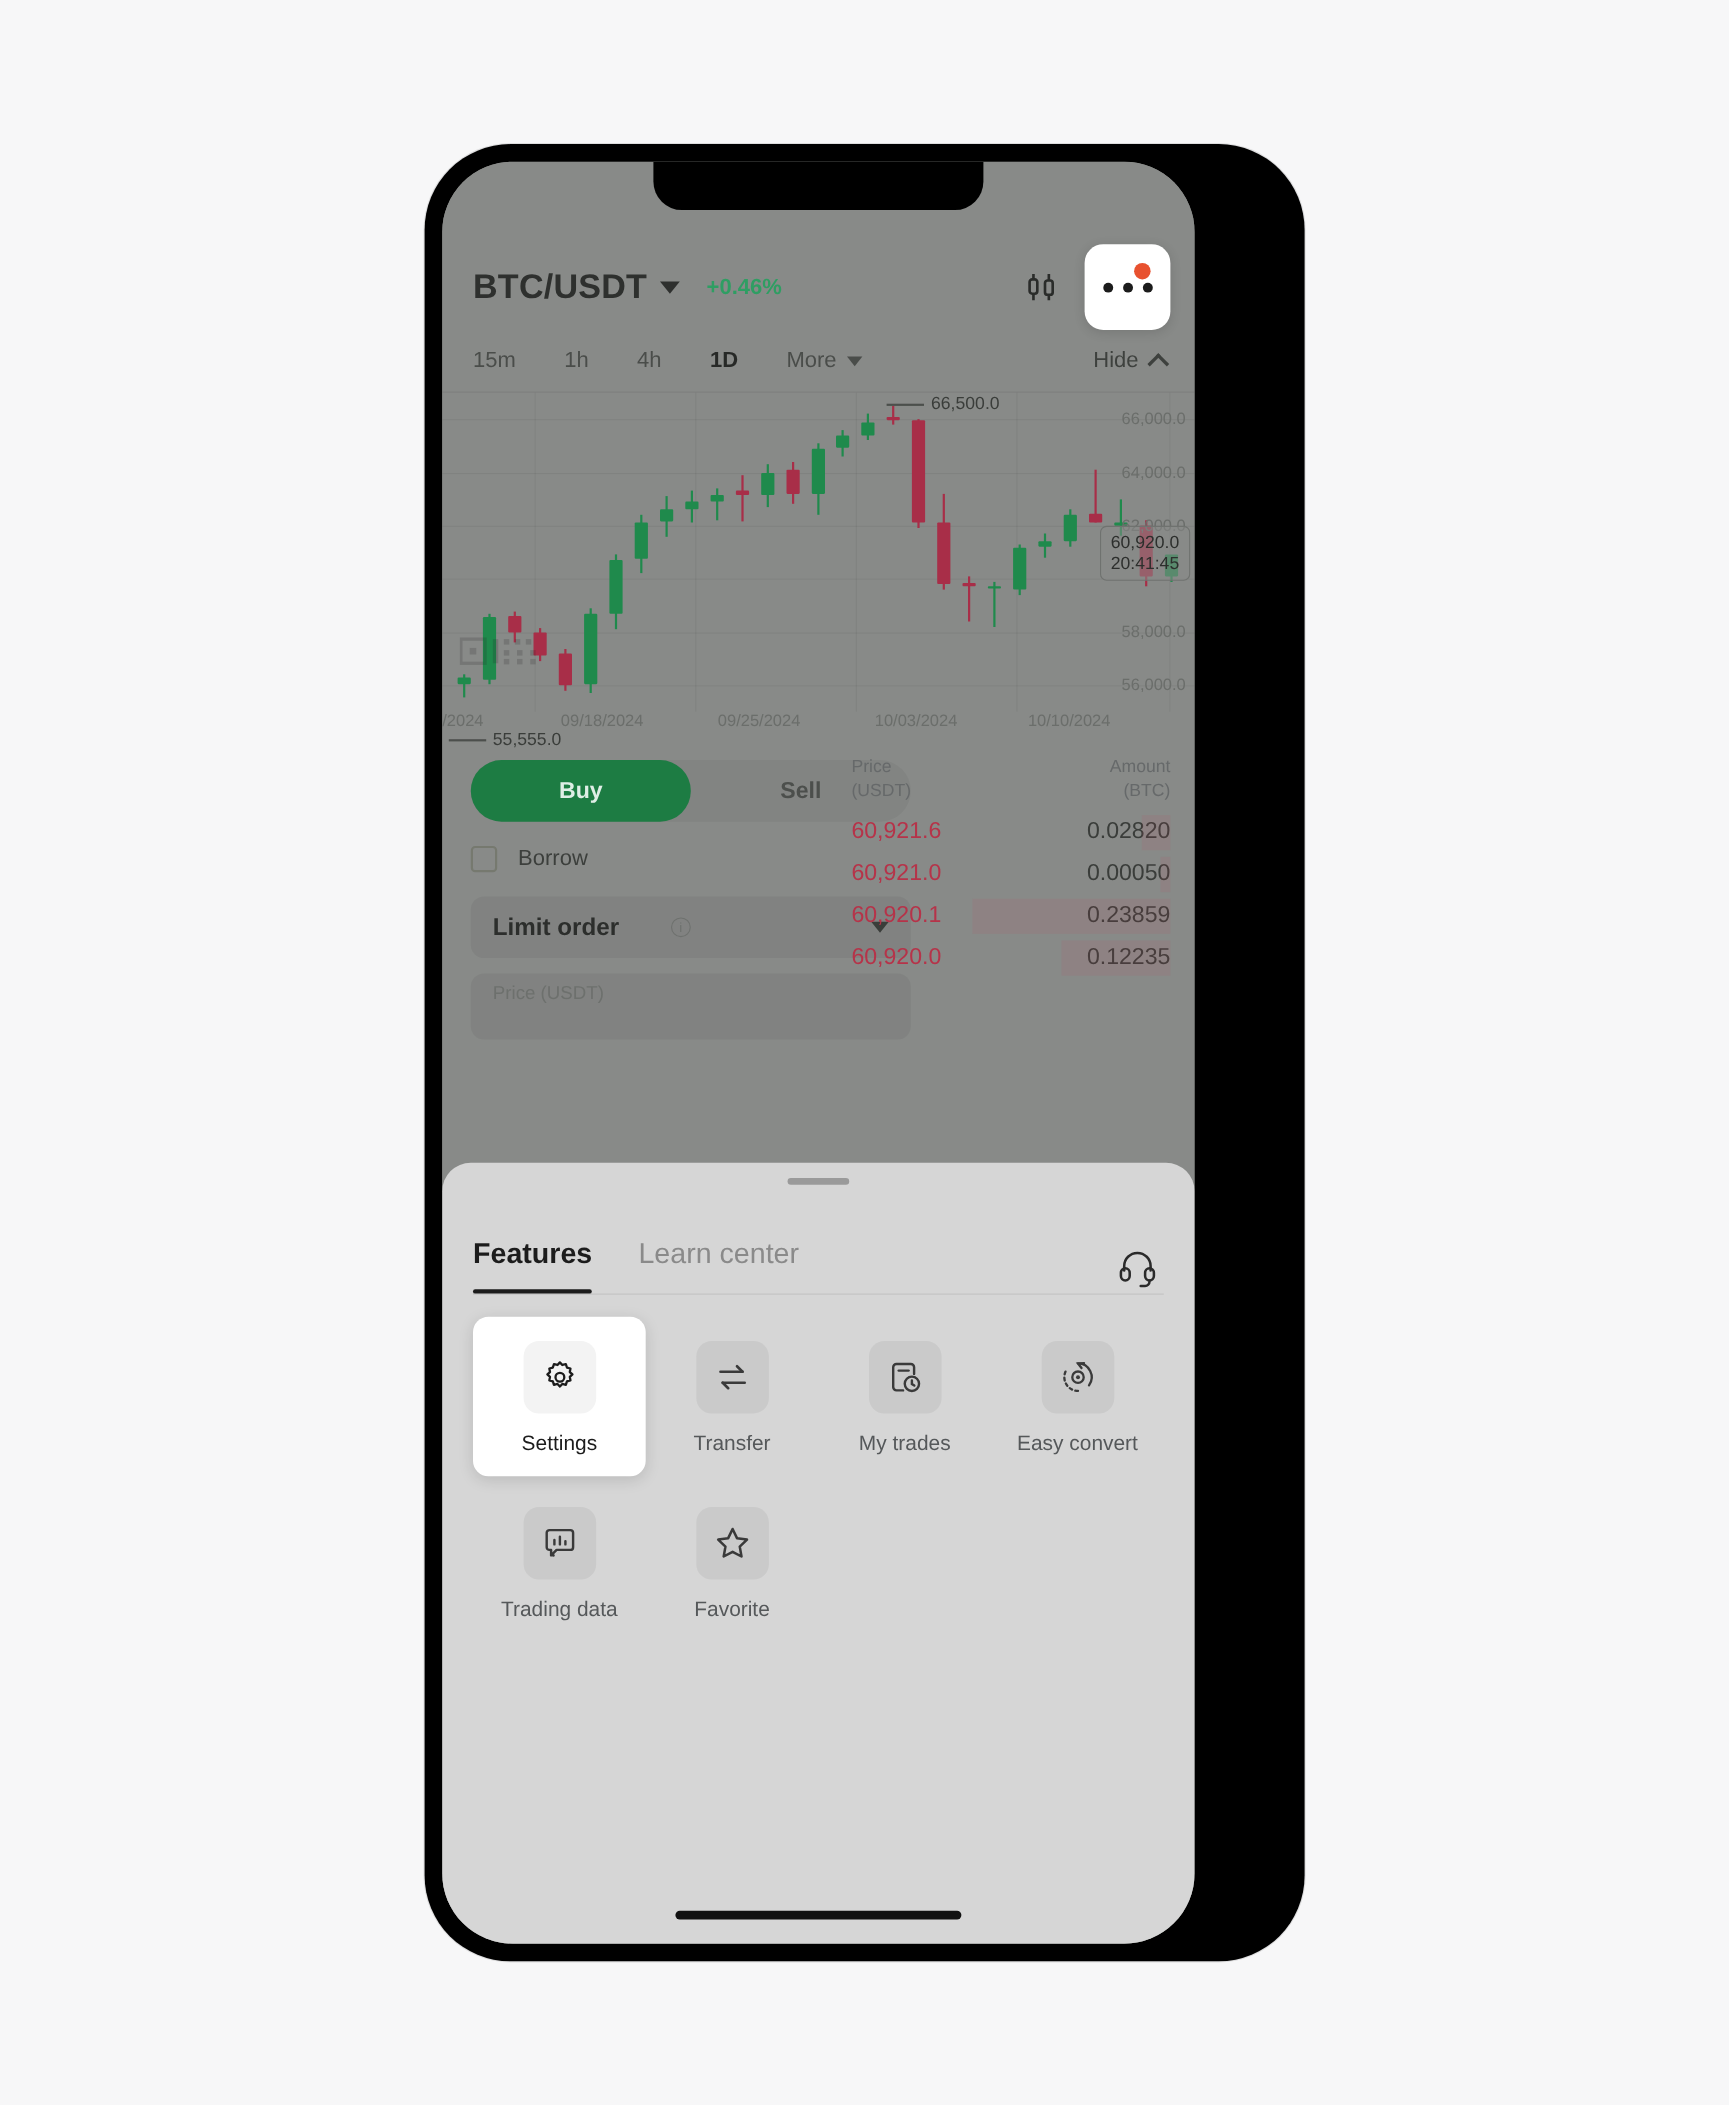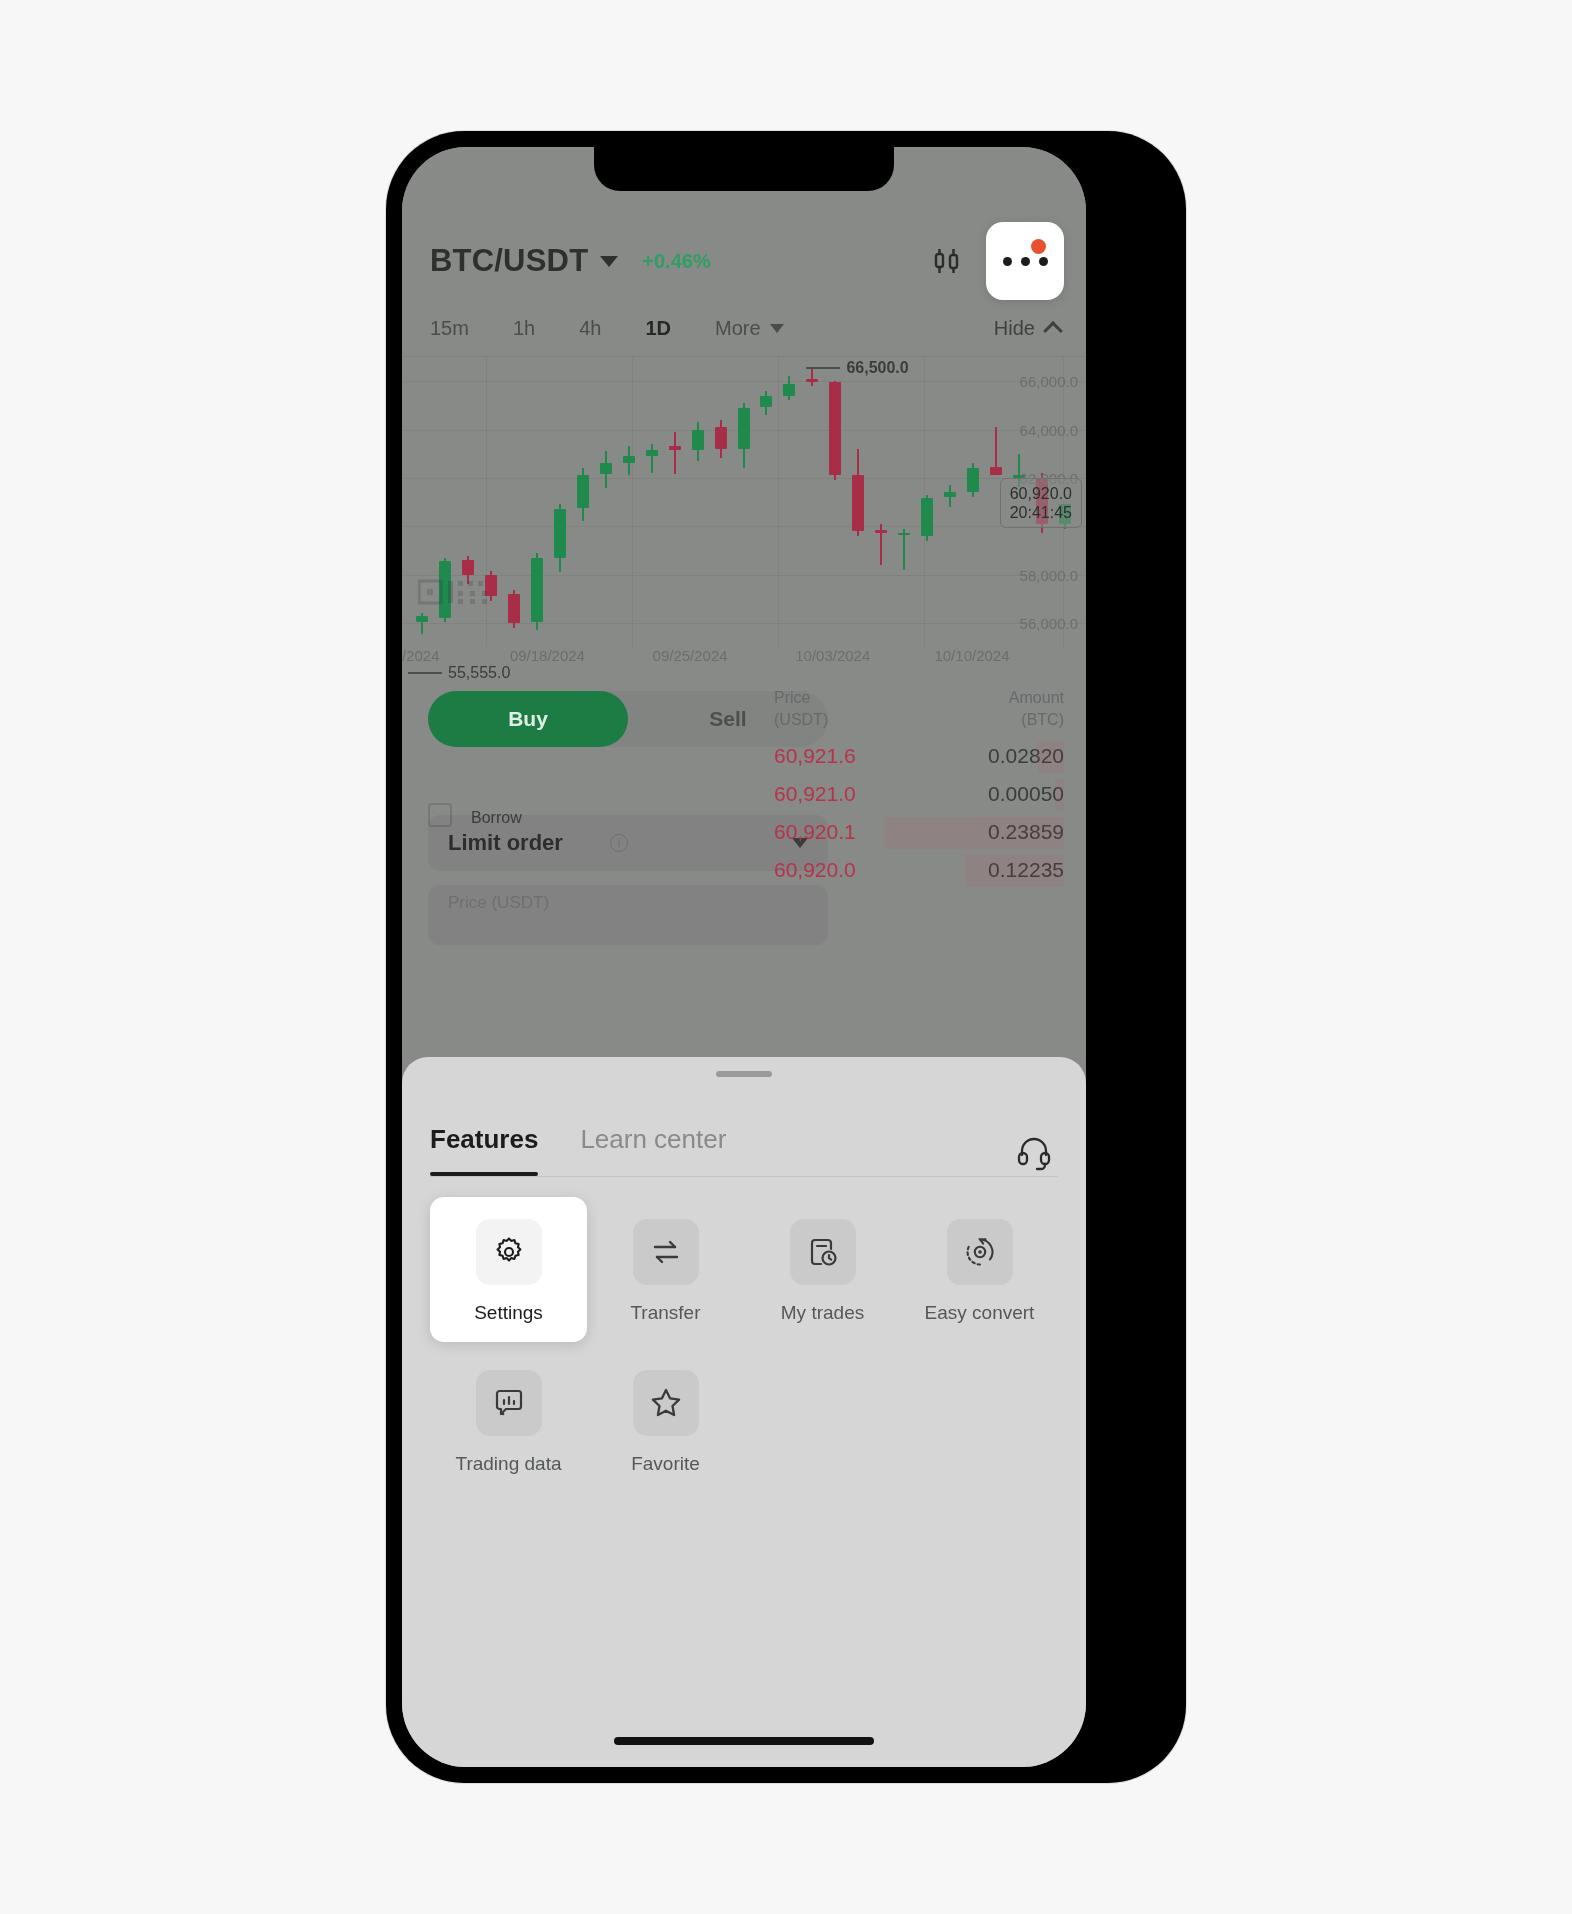--- a/index.html
+++ b/index.html
@@ -197,22 +197,22 @@
   .bs-tab {
     flex: 1; height: 56px;
     display: flex; align-items: center; justify-content: center;
     font-size: 21px; font-weight: bold; color: #4c4f4c;
     border-radius: 28px;
   }
   .bs-tab.buy-active { background: #1d7c43; color: #dfeee6; }
 
   .borrow-row {
     position: absolute; left: 26px; top: 88px;
-    display: flex; align-items: flex-end;
-    font-size: 16px; color: #3c3f3c; margin-top: 34px;
+    display: flex; align-items: flex-start;
+    font-size: 20px; color: #3c3f3c;
   }
   .checkbox {
     width: 24px; height: 24px;
     border: 2px solid #76796f; border-radius: 4px;
     margin-right: 19px;
   }
 
   .order-type {
     position: absolute; left: 26px; top: 134px;
     width: 400px; height: 56px;
@@ -525,21 +525,21 @@
               </div>
             </div>
           <div id="y-axis">
               <div class="y-label" style="top: 24.1667px;">66,000.0</div>
               <div class="y-label" style="top: 72.5px;">64,000.0</div>
               <div class="y-label" style="top: 120.833px;">62,000.0</div>
               <div class="y-label" style="top: 217.5px;">58,000.0</div>
               <div class="y-label" style="top: 265.833px;">56,000.0</div>
             </div>
 
-          <div class="marker" id="high-marker" style="top: 2.08333px; left: 404.414px; font-weight: bold;">
+          <div class="marker" id="high-marker" style="top: 2.08333px; left: 404.414px;">
             <span class="bar"></span>
             <span>66,500.0</span>
           </div>
           <div class="marker" id="low-marker" style="top: 306.587px; left: 6px;">
             <span class="bar"></span>
             <span>55,555.0</span>
           </div>
 
           <div class="price-dash" id="price-dash" style="top: 146.933px; left: 657.034px; right: 74px;"></div>
           <div class="price-tag" id="price-tag" style="top: 120.933px;">

